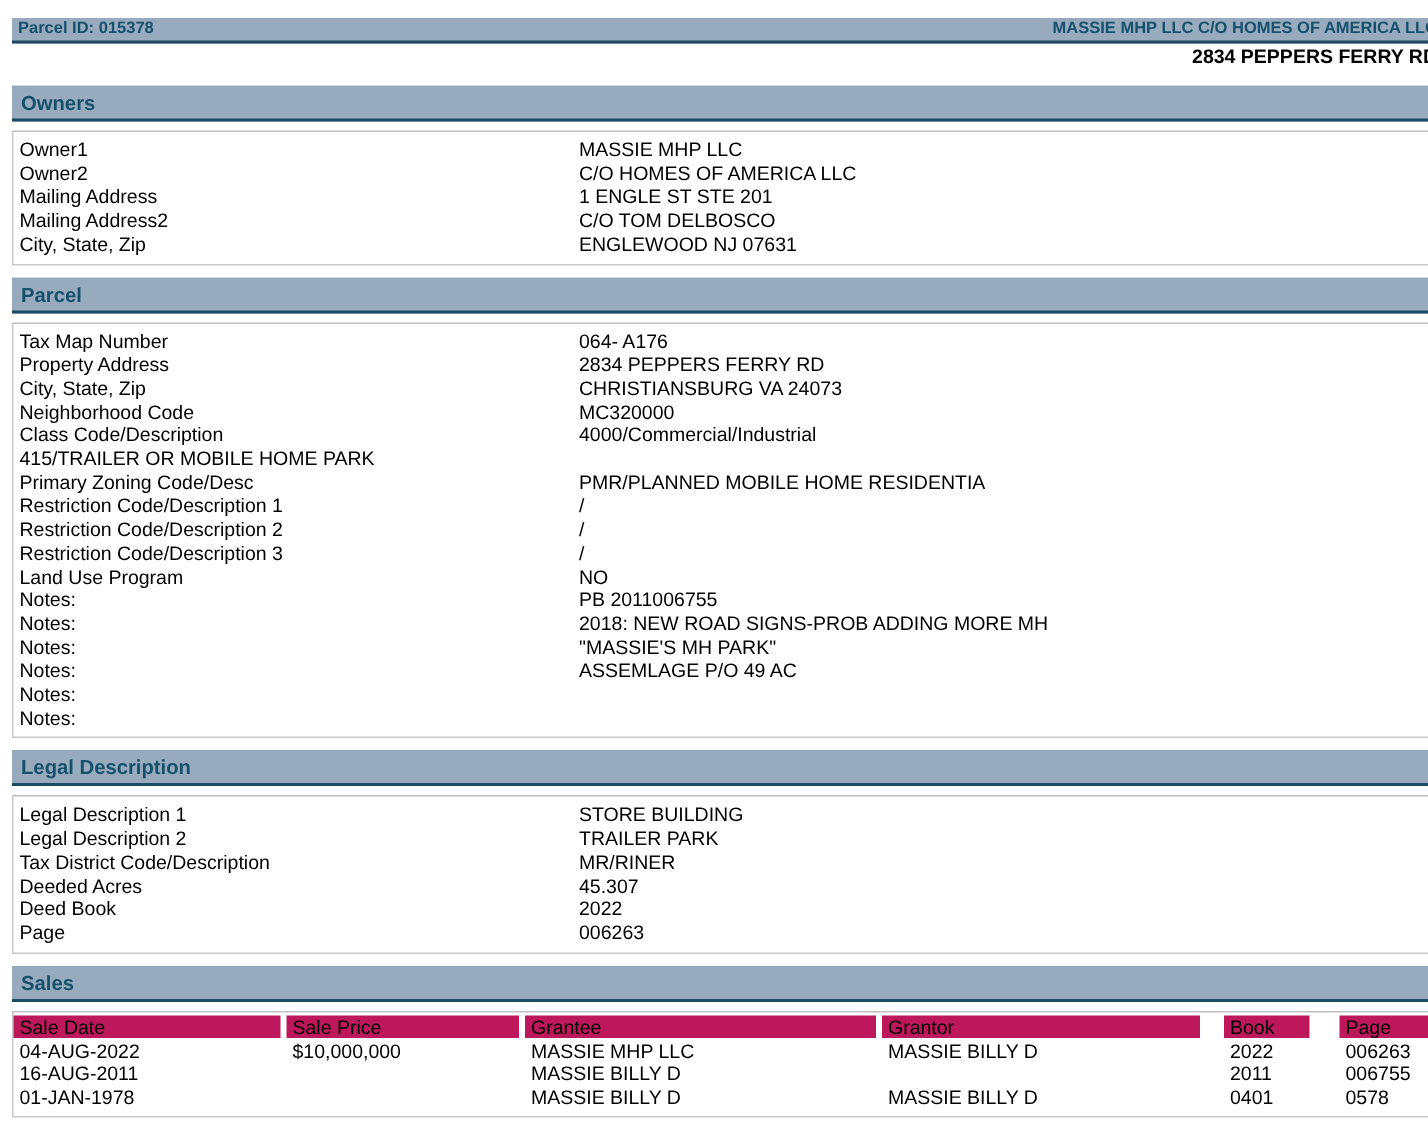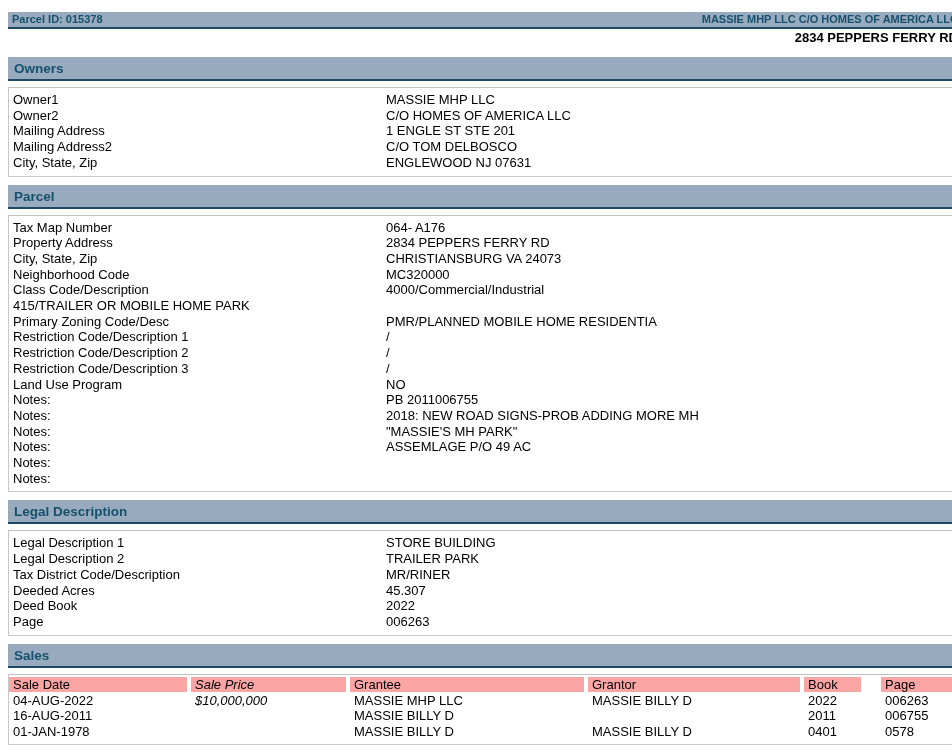--- a/index.html
+++ b/index.html
@@ -73,28 +73,28 @@
   
   .sales-box { padding: 2px 0 4px 0; }
   .srow {
     display: flex;
     font-size: 13px;
     line-height: 15.7px;
     white-space: nowrap;
   }
   .srow .c { padding-left: 4px; overflow: hidden; }
   .c1 { flex: 0 0 174px; margin-right: 4px; }
-  .c2 { flex: 0 0 151px; margin-right: 4px; font-style: italic; }
+  .c2 { flex: 0 0 151px; margin-right: 4px; }
   .c3 { flex: 0 0 230px; margin-right: 4px; }
-  .c4 { flex: 0 0 208px; margin-right: 4px; }
+  .c4 { flex: 0 0 208px; margin-right: 16px; }
   .c5 { flex: 0 0 53px;  margin-right: 20px; }
   .c6 { flex: 1 1 auto; }
   .shead { margin-bottom: 1px; }
   .shead .c {
-    background: #fca5a5;
+    background: #be185d;
     line-height: 15px;
   }
 </style>
 </head>
 <body>
 
 <div class="page">
 
   <div class="top-bar">
     <span>Parcel ID: 015378</span>

